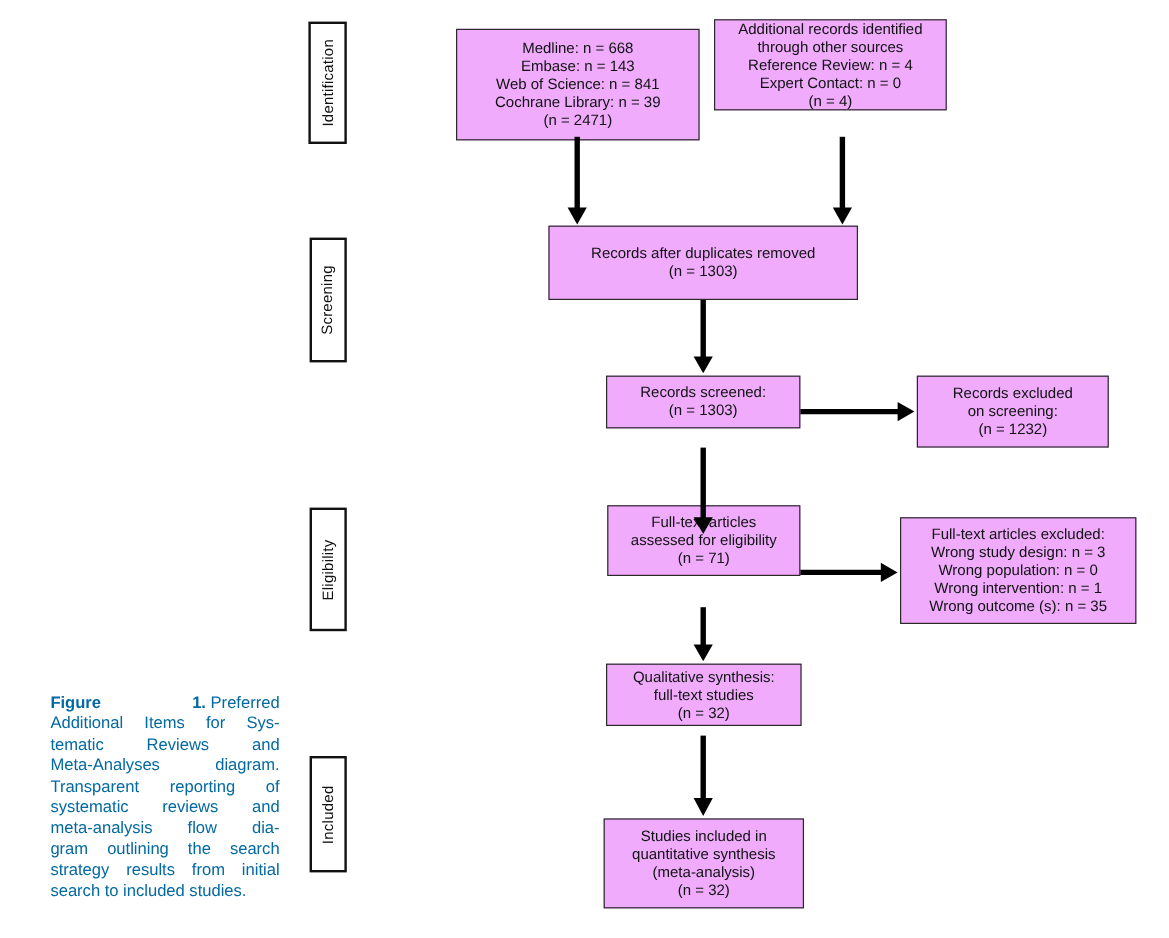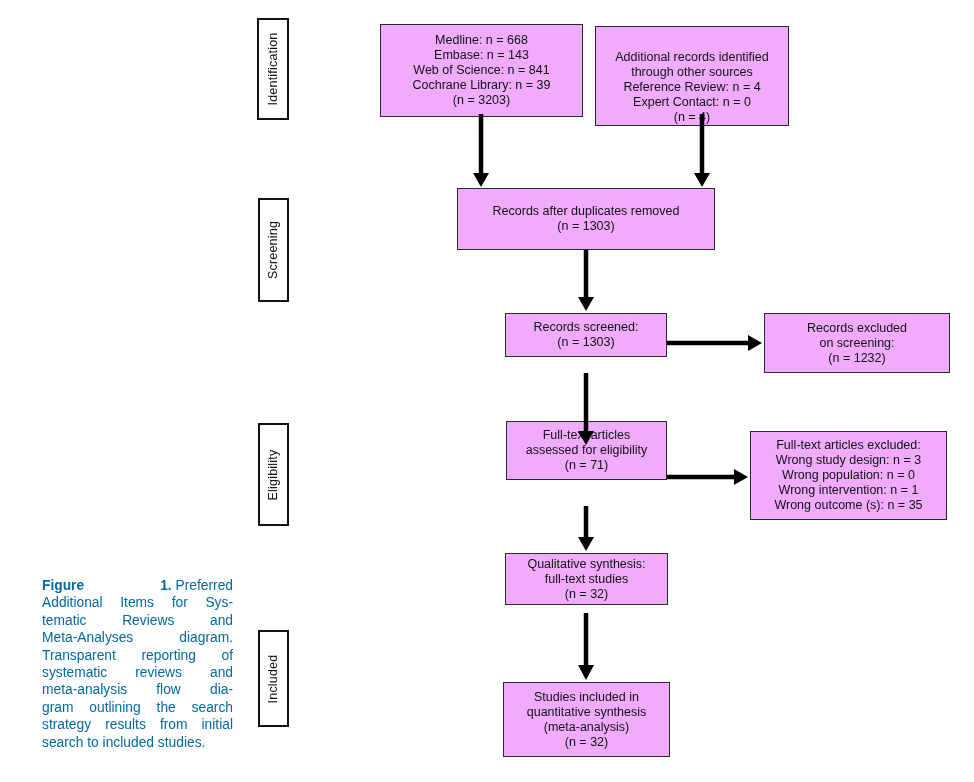--- a/index.html
+++ b/index.html
@@ -65,42 +65,42 @@
 </div>
 <div class="stage-box" style="left:258px; top:630px; width:31px; height:97px;">
   <span>Included</span>
 </div>
 
 <div class="fbox" style="left:380px; top:24px; width:203px; height:93px;">
   <span>Medline: n = 668</span>
   <span>Embase: n = 143</span>
   <span>Web of Science: n = 841</span>
   <span>Cochrane Library: n = 39</span>
-  <span>(n = 3203)</span>
+  <span>(n = 2471)</span>
 </div>
 
-<div class="fbox" style="left:595px; top:26px; width:194px; height:100px;justify-content:flex-end;">
+<div class="fbox" style="left:595px; top:16px; width:194px; height:76px;">
   <span>Additional records identified</span>
   <span>through other sources</span>
   <span>Reference Review: n = 4</span>
   <span>Expert Contact: n = 0</span>
   <span>(n = 4)</span>
 </div>
 
 <div class="fbox" style="left:457px; top:188px; width:258px; height:62px;">
   <span>Records after duplicates removed</span>
   <span>(n = 1303)</span>
 </div>
 
 <div class="fbox" style="left:505px; top:313px; width:162px; height:44px;">
   <span>Records screened:</span>
   <span>(n = 1303)</span>
 </div>
 
-<div class="fbox" style="left:764px; top:313px; width:186px; height:60px;">
+<div class="fbox" style="left:764px; top:313px; width:160px; height:60px;">
   <span>Records excluded</span>
   <span>on screening:</span>
   <span>(n = 1232)</span>
 </div>
 
 <div class="fbox" style="left:506px; top:421px; width:161px; height:59px;">
   <span>Full-text articles</span>
   <span>assessed for eligibility</span>
   <span>(n = 71)</span>
 </div>

